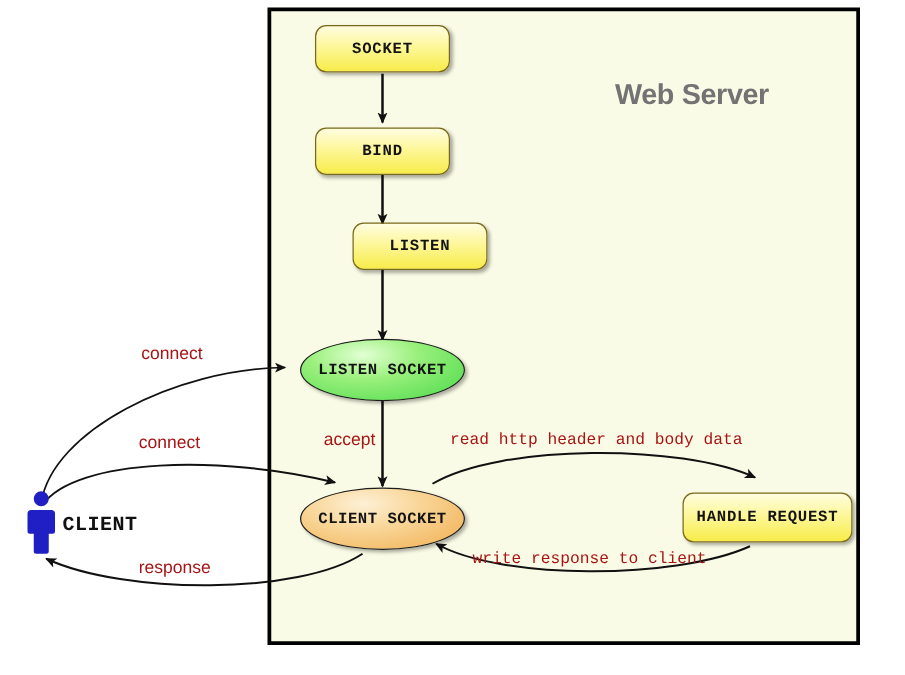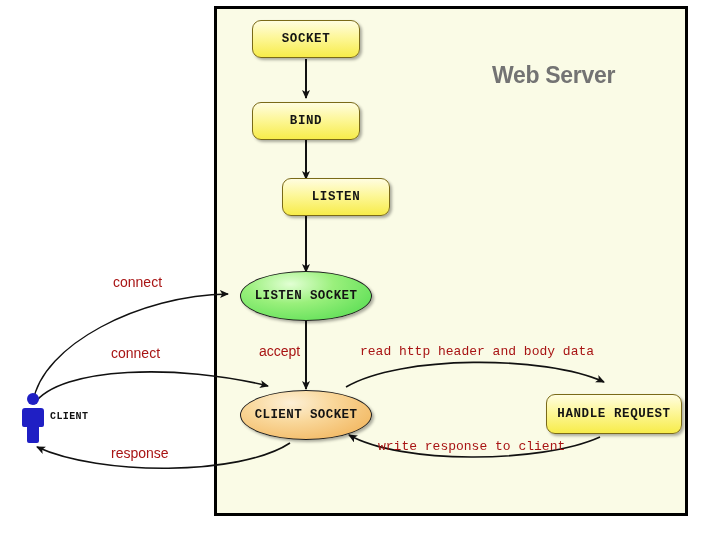--- a/index.html
+++ b/index.html
@@ -109,21 +109,21 @@
     left: 20px;
     top: 392px;
     width: 28px;
     height: 52px;
   }
   #client-label {
     position: absolute;
     left: 50px;
     top: 411px;
     font-family: "Liberation Mono", monospace;
-    font-size: 10px;
+    font-size: 16px;
     font-weight: bold;
     color: #111111;
     letter-spacing: 0.4px;
     white-space: nowrap;
   }
 </style>
 </head>
 <body>
 
 <div id="canvas">

